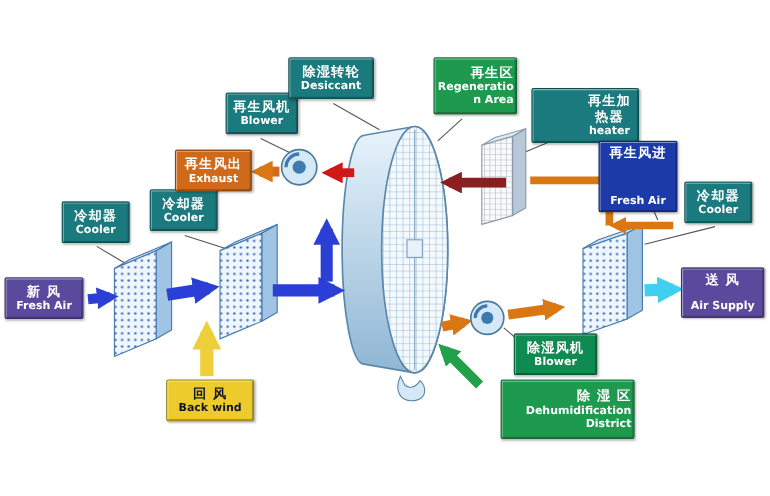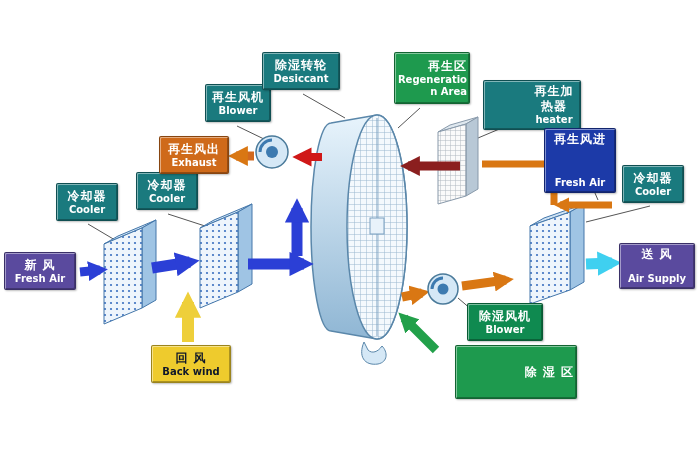--- a/index.html
+++ b/index.html
@@ -212,15 +212,16 @@
     <span class="en">Air Supply</span>
   </div>
 
   <div class="lbl greendark" style="left:467px;top:303px;width:76px;">
     <span class="zh">除湿风机</span>
     <span class="en">Blower</span>
   </div>
 
   <div class="lbl green" style="left:419px;top:345px;width:122px;min-height:54px;margin-left:36px;">
     <span class="zh">除 湿 区</span>
+    <span class="en">Dehumidification District</span>
   </div>
 
 </div>
 
 </body></html>

